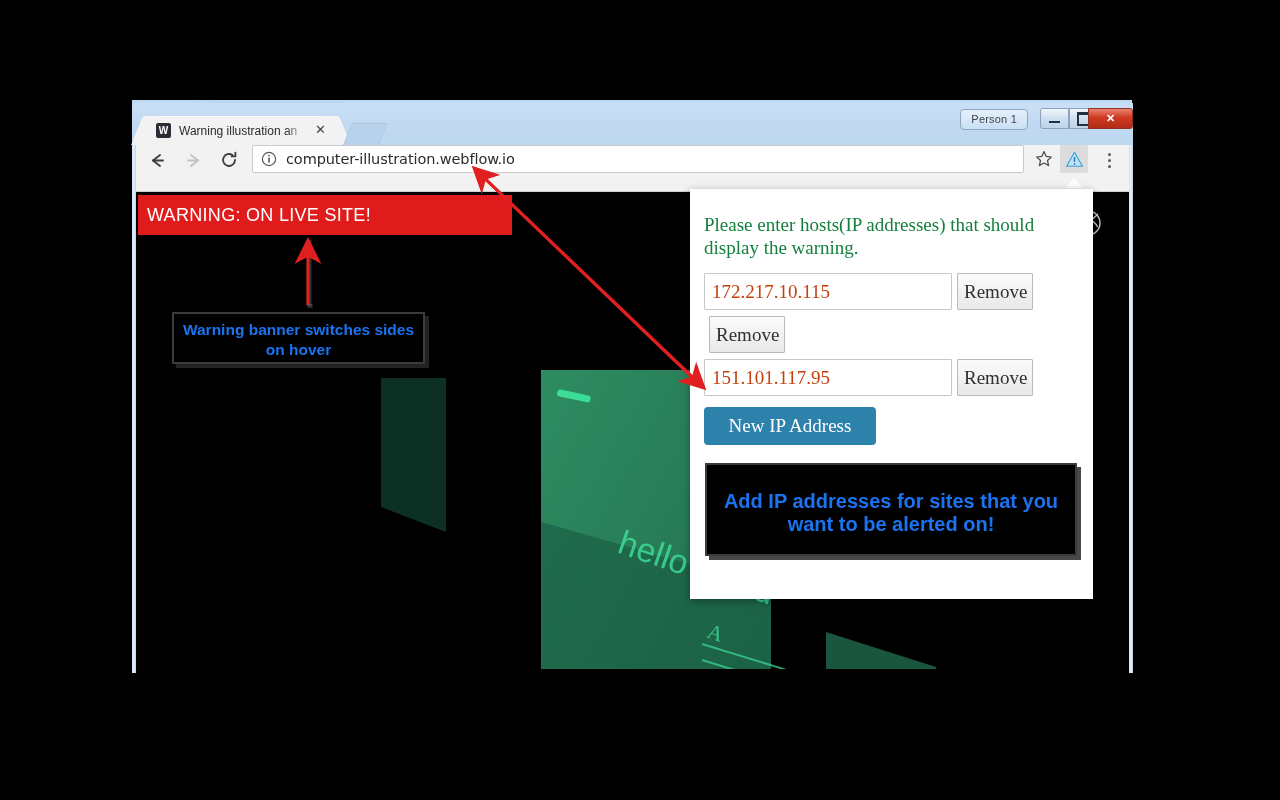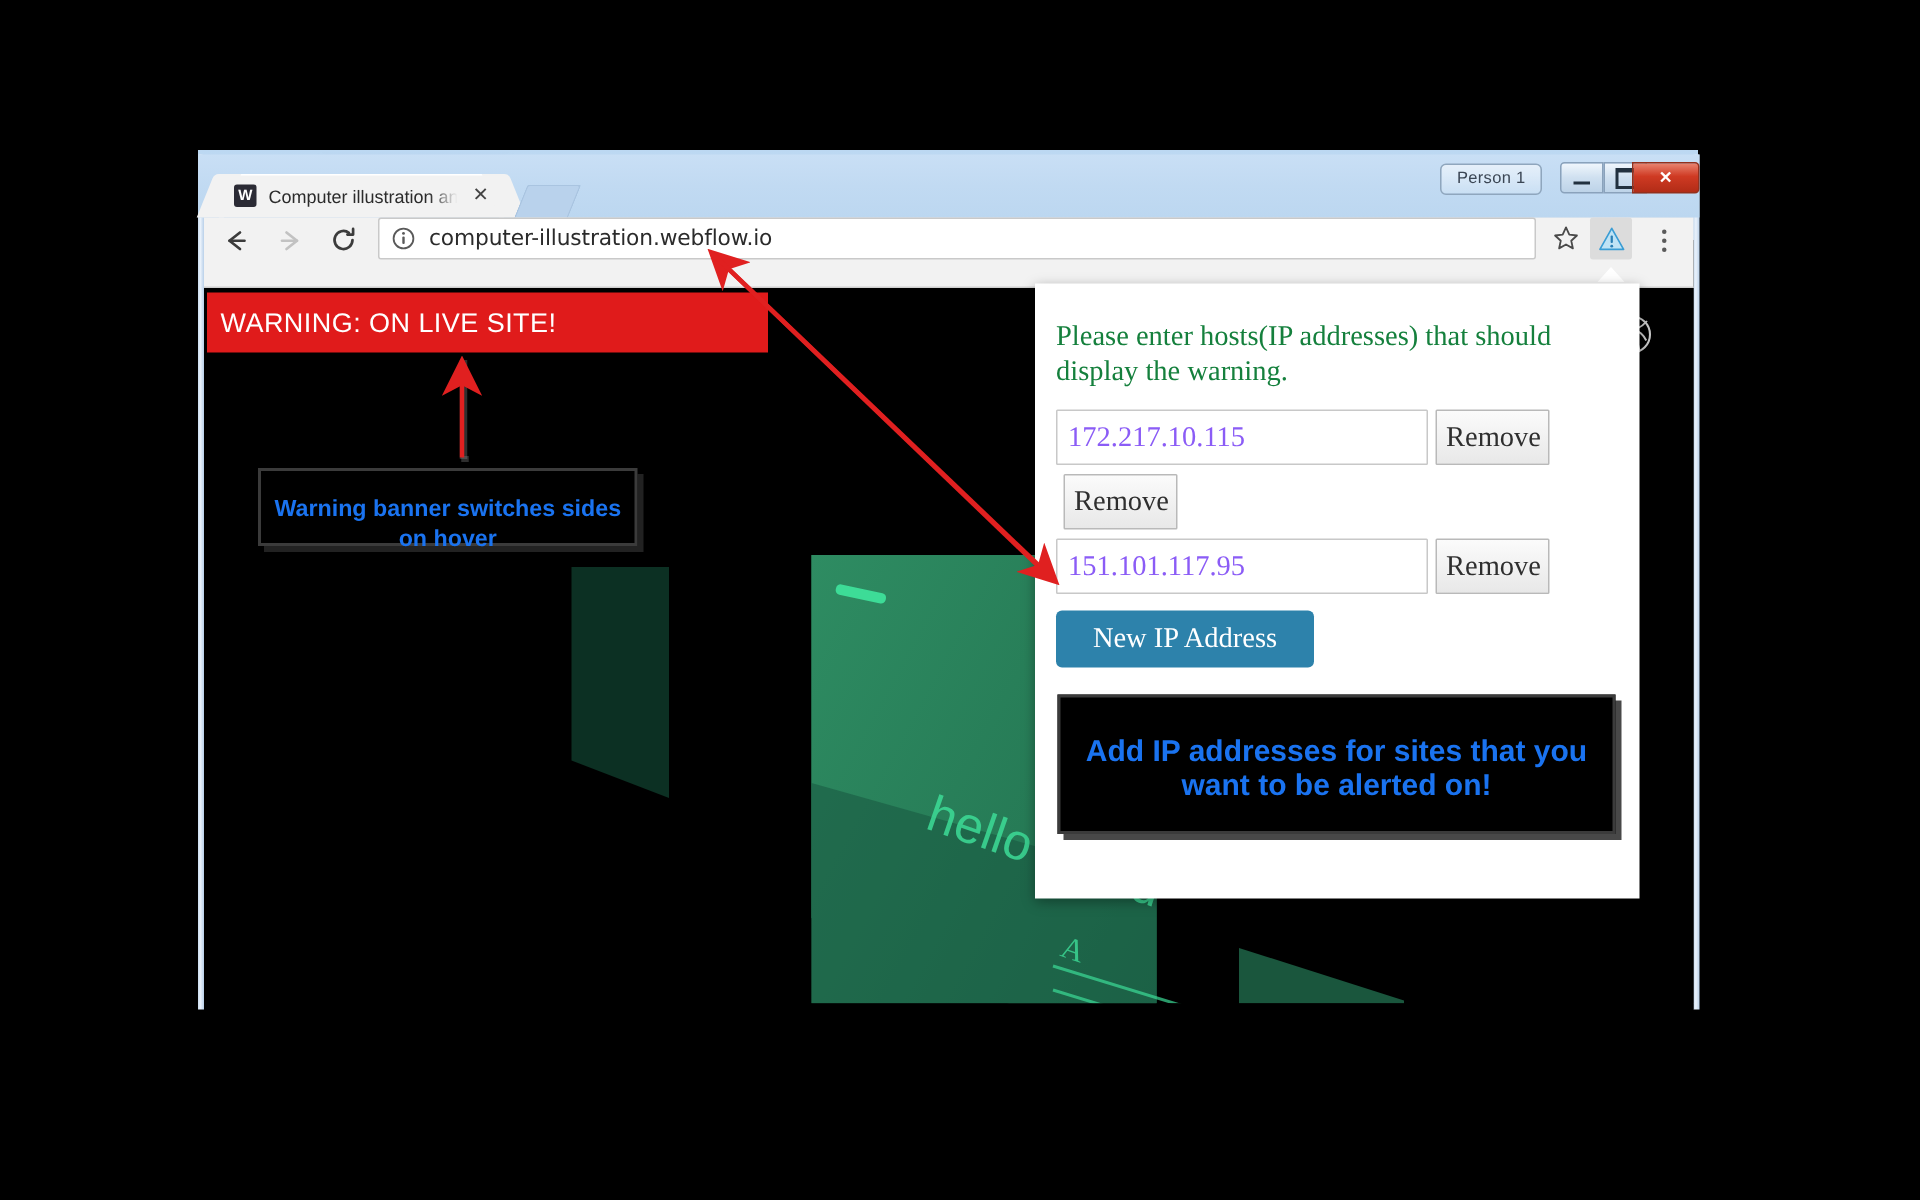--- a/index.html
+++ b/index.html
@@ -311,21 +311,21 @@
     color: #1a73f0;
     font-weight: bold;
     text-align: center;
     font-family: "Liberation Sans", sans-serif;
   }
   .anno-left {
     left: 172px; top: 312px;
     width: 253px; height: 52px;
     font-size: 15.5px;
     line-height: 20px;
-    padding-top: 16px;
+    padding-top: 6px;
     box-sizing: border-box;
   }
   .anno-right {
     left: 705px; top: 463px;
     width: 372px; height: 93px;
     font-size: 20px;
     line-height: 23px;
     padding-top: 25px;
     box-sizing: border-box;
   }
@@ -354,21 +354,21 @@
     width: 355px;
   }
   .ip-row { display: flex; align-items: center; margin-bottom: 6px; }
   .ip-input {
     width: 248px;
     height: 37px;
     border: 1px solid #c8c8c8;
     background: #ffffff;
     font-size: 19px;
     font-family: "Liberation Serif", serif;
-    color: #8b5cf6;
+    color: #c2410c;
     padding: 0 7px;
     box-sizing: border-box;
     outline: none;
     border-radius: 1px;
   }
   .remove-btn {
     margin-left: 5px;
     width: 76px;
     height: 37px;
     border: 1px solid #b9b9b9;
@@ -411,21 +411,21 @@
   <div class="browser">
 
     <div class="win-frame-left"></div>
     <div class="win-frame-right"></div>
 
     <div class="titlebar">
       <div class="tab-strip">
 
         <div class="tab">
           <span class="tab-favicon">W</span>
-          <span class="tab-title">Computer illustration an</span>
+          <span class="tab-title">Warning illustration an</span>
           <span class="tab-close">✕</span>
         </div>
 
         <div class="new-tab"></div>
       </div>
 
       <div class="person-btn">Person 1</div>
 
       <div class="win-ctrl win-min">
         <i class="glyph-min"></i>

